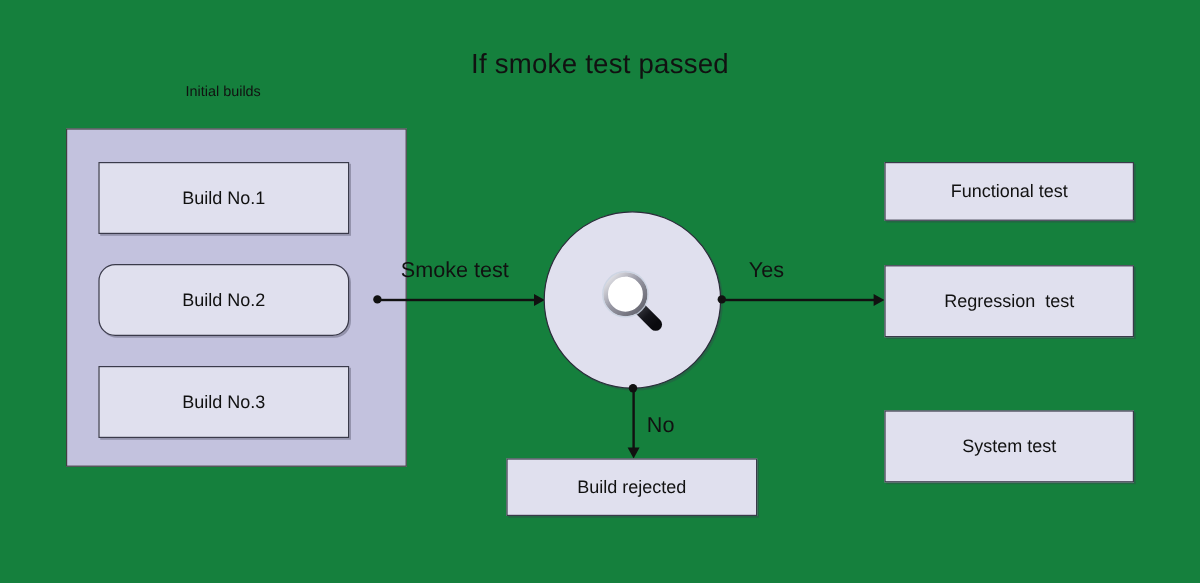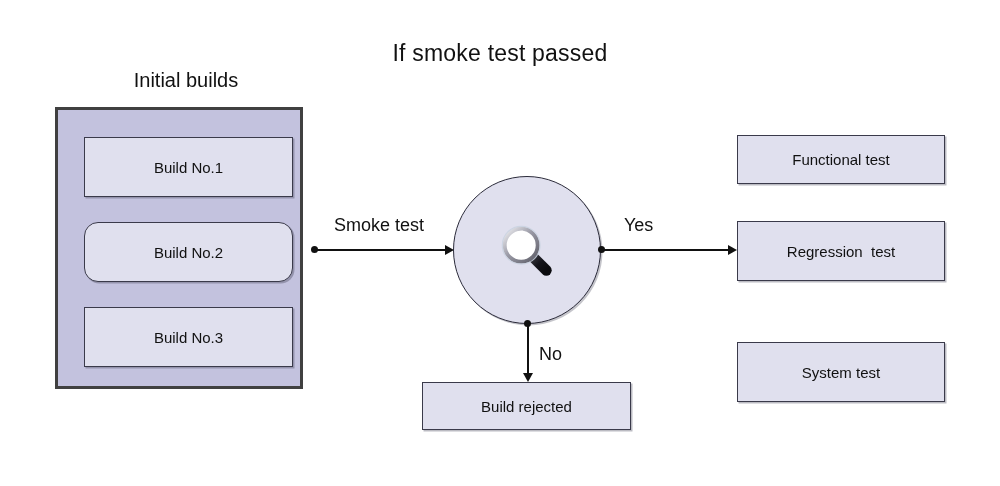--- a/index.html
+++ b/index.html
@@ -4,50 +4,50 @@
 <style>
   html, body {
     margin: 0;
     padding: 0;
     background: #6a62a5;
   }
   #canvas {
     position: relative;
     width: 1000px;
     height: 486px;
-    background: #ffffff;
+    background: #15803d;
     overflow: hidden;
     font-family: "Liberation Sans", sans-serif;
     color: #111111;
   }
   .title {
     position: absolute;
     left: 0;
     top: 40px;
     width: 1000px;
     text-align: center;
     font-size: 23px;
     color: #111111;
     letter-spacing: 0.2px;
   }
   .section-label {
     position: absolute;
-    font-size: 20px;
+    font-size: 12px;
     color: #111111;
     text-align: center;
     white-space: nowrap;
   }
   .builds-container {
     position: absolute;
     left: 55px;
     top: 107px;
-    width: 248px;
+    width: 284px;
     height: 282px;
     background: #c3c2de;
-    border: 3px solid #404040;
+    border: 1px solid #404040;
     box-sizing: border-box;
   }
   .node-box {
     position: absolute;
     background: #e0e0ee;
     border: 1px solid #3a3a4a;
     box-sizing: border-box;
     display: flex;
     align-items: center;
     justify-content: center;

